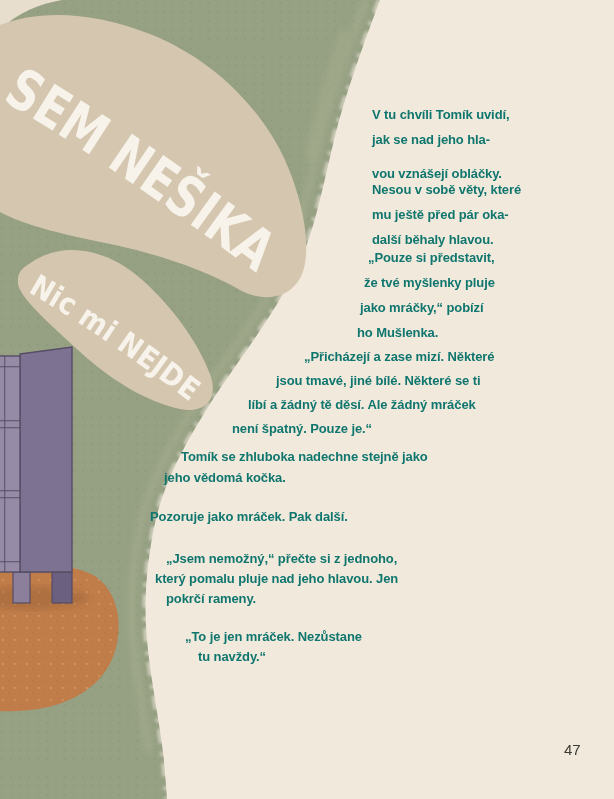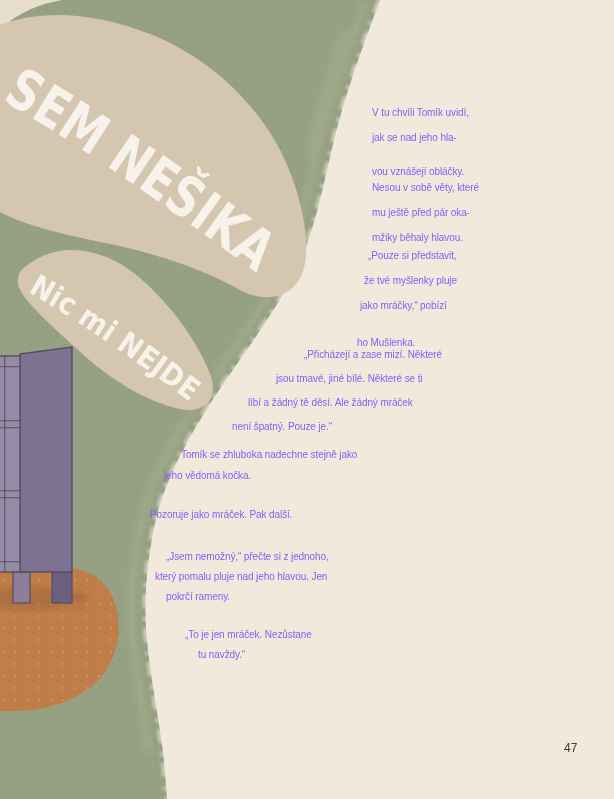--- a/index.html
+++ b/index.html
@@ -7,30 +7,30 @@
     position:relative;
     width:614px;height:799px;
     background:#f2e9dd;
     overflow:hidden;
     font-family:"Liberation Sans","DejaVu Sans",sans-serif;
   }
   .art{position:absolute;left:0;top:0;}
   .tl{
     position:absolute;
     white-space:nowrap;
-    font-size:10px;
+    font-size:13px;
     line-height:1.25;
     letter-spacing:-0.1px;
-    color:#8b5cf6;
-    font-weight:400;
+    color:#0f766e;
+    font-weight:700;
   }
   .pagenum{
     position:absolute;
     left:564px;top:741px;
-    font-size:12px;
+    font-size:15px;
     color:#3b3a33;
     font-weight:500;
   }
   .cloud-lettering{
     font-family:"DejaVu Sans",sans-serif;
     font-weight:700;
     fill:#f7f3ea;
   }
 </style>
 </head>
@@ -118,26 +118,26 @@
       <rect x="-2" y="561" width="22" height="1.3" fill="#554c63" opacity="0.75"></rect>
     </g>
   </svg>
 
   <div>
     <div class="tl" style="left:372px;top:107px">V tu chvíli Tomík uvidí,</div>
     <div class="tl" style="left:372px;top:132px">jak se nad jeho hla-</div>
     <div class="tl" style="left:372px;top:166px">vou vznášejí obláčky.</div>
     <div class="tl" style="left:372px;top:182px">Nesou v sobě věty, které</div>
     <div class="tl" style="left:372px;top:207px">mu ještě před pár oka-</div>
-    <div class="tl" style="left:372px;top:232px">mžiky běhaly hlavou.</div>
+    <div class="tl" style="left:372px;top:232px">další běhaly hlavou.</div>
 
     <div class="tl" style="left:368px;top:250px">„Pouze si představit,</div>
     <div class="tl" style="left:364px;top:275px">že tvé myšlenky pluje</div>
     <div class="tl" style="left:360px;top:300px">jako mráčky,“ pobízí</div>
-    <div class="tl" style="left:357px;top:337px">ho Mušlenka.</div>
+    <div class="tl" style="left:357px;top:325px">ho Mušlenka.</div>
 
     <div class="tl" style="left:304px;top:349px">„Přicházejí a zase mizí. Některé</div>
     <div class="tl" style="left:276px;top:373px">jsou tmavé, jiné bílé. Některé se ti</div>
     <div class="tl" style="left:248px;top:397px">líbí a žádný tě děsí. Ale žádný mráček</div>
     <div class="tl" style="left:232px;top:421px">není špatný. Pouze je.“</div>
 
     <div class="tl" style="left:181px;top:449px">Tomík se zhluboka nadechne stejně jako</div>
     <div class="tl" style="left:164px;top:470px">jeho vědomá kočka.</div>
 
     <div class="tl" style="left:150px;top:509px">Pozoruje jako mráček. Pak další.</div>

